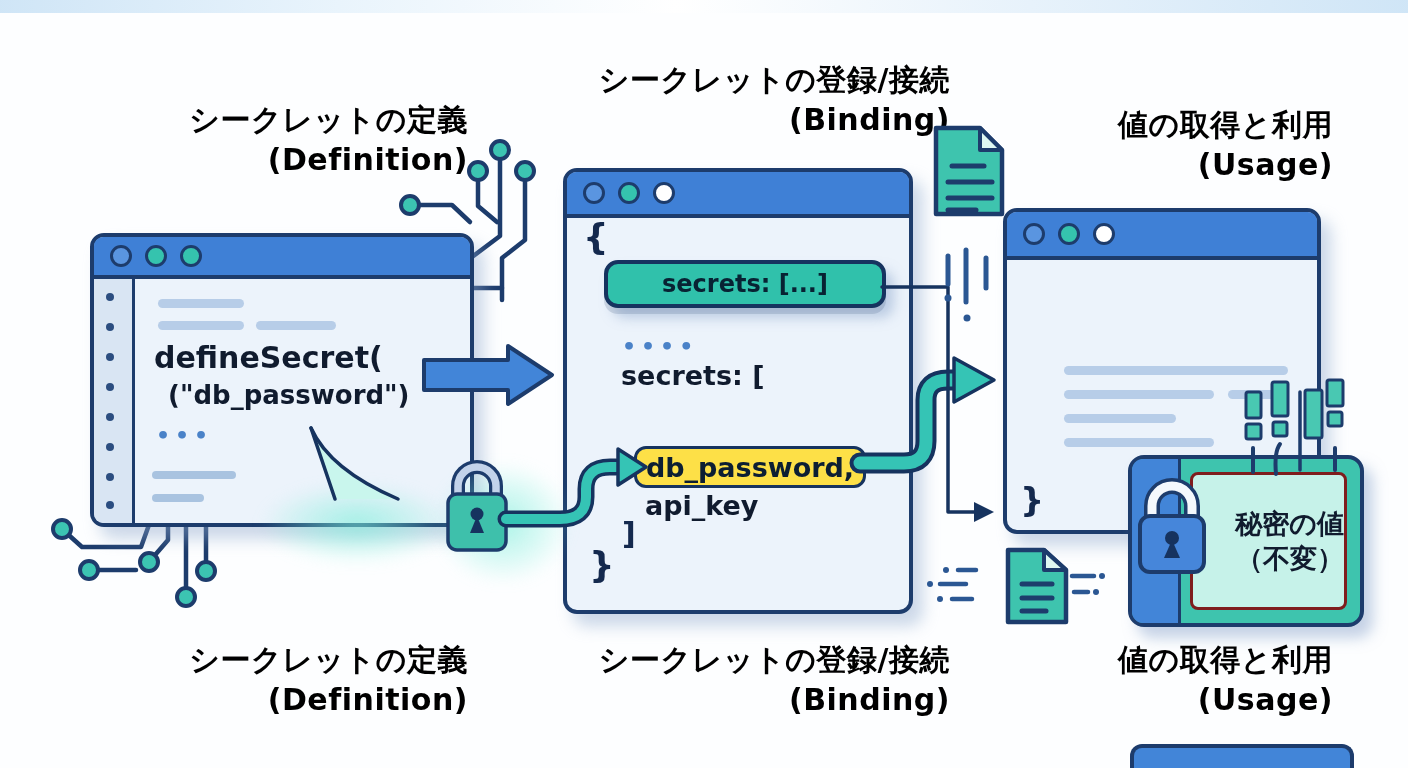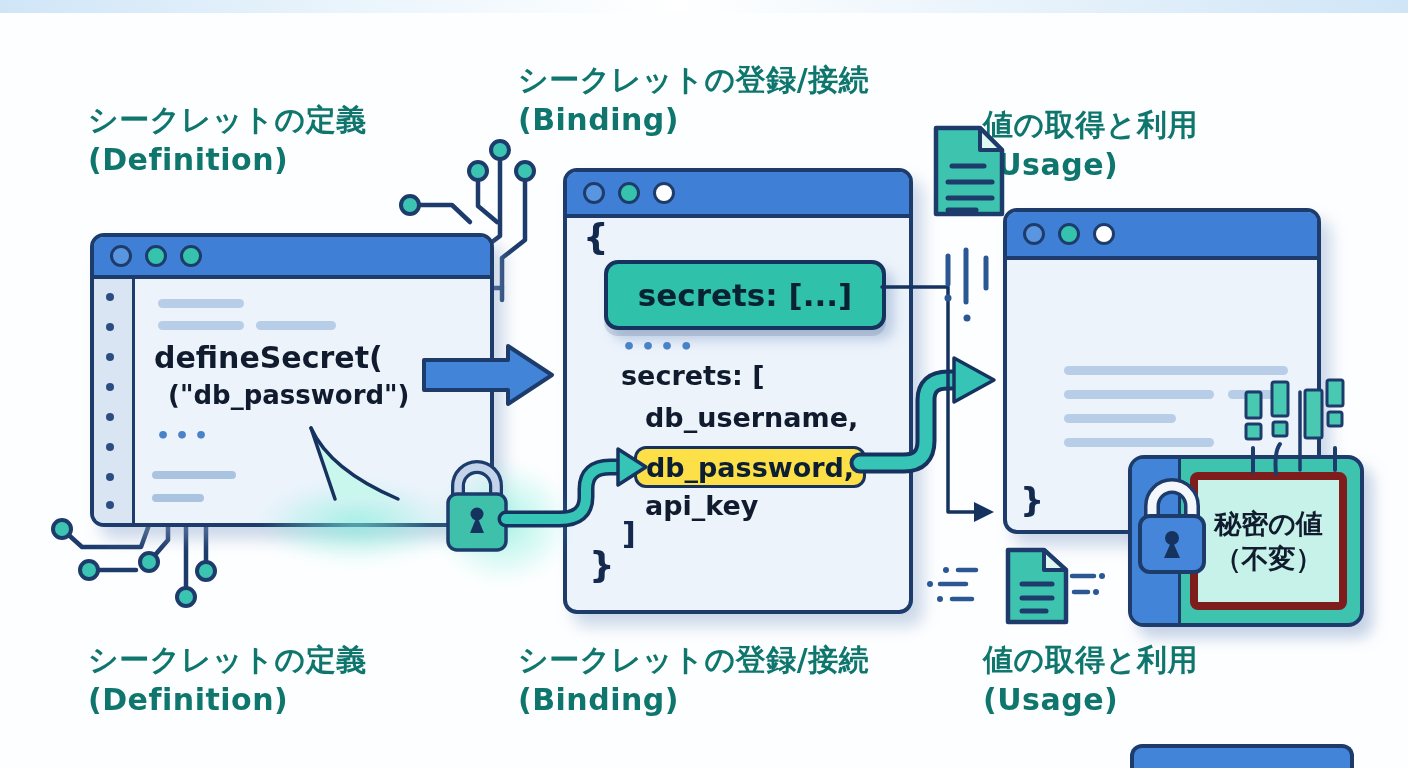--- a/index.html
+++ b/index.html
@@ -4,21 +4,21 @@
 <style>
   html,body{margin:0;padding:0;background:#ffffff;}
   #scene{position:relative;width:1408px;height:768px;background:#fdfeff;overflow:hidden;
          font-family:"DejaVu Sans","Liberation Sans",sans-serif;}
   .abs{position:absolute;}
   .z1{z-index:1}.z4{z-index:4}.z6{z-index:6}
 
   .top-band{left:0;top:0;width:1408px;height:13px;
     background:linear-gradient(90deg,#cde4f6,#e9f4fc 25%,#ffffff 48%,#e7f2fb 72%,#cde4f6);opacity:.95;}
 
-  .jp-title{font-weight:800;font-size:30px;color:#0f766e;text-align:left;line-height:40px;
+  .jp-title{font-weight:800;font-size:30px;color:#000000;text-align:right;line-height:40px;
     letter-spacing:.5px;white-space:nowrap;}
 
   .window{position:absolute;background:#ecf3fb;border:4px solid #1d3c6c;border-radius:14px;
     box-shadow:10px 12px 16px rgba(141,168,205,.45);z-index:2;}
   .titlebar{position:absolute;top:0;left:0;right:0;background:#3f80d6;border-bottom:4px solid #1d3c6c;
     border-radius:9px 9px 0 0;display:flex;align-items:center;gap:13px;padding-left:16px;box-sizing:border-box;}
   .dot{width:22px;height:22px;border-radius:50%;border:3.5px solid #1d3c6c;box-sizing:border-box;flex:0 0 auto;}
   .dot.blue{background:#5a95e0}.dot.teal{background:#35c3ae}.dot.white{background:#ffffff}
 
   .gutter{position:absolute;left:0;top:42px;bottom:0;width:38px;background:#d9e5f3;
@@ -37,22 +37,22 @@
     display:flex;align-items:center;justify-content:center;font-weight:800;color:#0c1e33;box-sizing:border-box;}
 
   .glow{position:absolute;z-index:3;filter:blur(7px);
     background:radial-gradient(closest-side,rgba(125,238,218,.65),rgba(125,238,218,0) 72%);}
 
   .card{position:absolute;left:1128px;top:455px;width:228px;height:164px;background:#3ec4ae;
     border:4px solid #1d3c6c;border-radius:16px;z-index:4;box-shadow:9px 11px 14px rgba(141,168,205,.5);}
   .card-strip{position:absolute;left:0;top:0;bottom:0;width:46px;background:#4285d8;
     border-right:3px solid #1d3c6c;border-radius:11px 0 0 11px;}
   .card-inner{position:absolute;left:58px;top:13px;right:13px;bottom:13px;background:#c6f2e9;
-    border:8px solid #7f1d1d;border-radius:8px;display:flex;flex-direction:column;
-    align-items:center;justify-content:center;font-weight:800;font-size:27px;color:#101b2e;line-height:35px;}
+    border:3px solid #7f1d1d;border-radius:8px;display:flex;flex-direction:column;
+    align-items:flex-end;justify-content:center;font-weight:800;font-size:27px;color:#101b2e;line-height:35px;}
 
   .partial-window{position:absolute;left:1130px;top:744px;width:216px;height:26px;background:#4285d8;
     border:4px solid #1d3c6c;border-bottom:none;border-radius:12px 12px 0 0;z-index:2;}
 
   svg.layer{position:absolute;left:0;top:0;pointer-events:none;}
 </style>
 </head>
 <body>
 
 <div id="scene">
@@ -87,21 +87,21 @@
         <circle cx="206" cy="571" r="9"></circle>
       </g>
     </g>
   </svg>
 
   <div class="abs z4 jp-title" style="left:88px;top:100px;width:380px;">
     <div>シークレットの定義</div>
     <div>(Definition)</div>
   </div>
 
-  <div class="window" style="left:90px;top:233px;width:376px;height:286px;padding-left:20px;">
+  <div class="window" style="left:90px;top:233px;width:376px;height:286px;">
     <div class="titlebar" style="height:42px;">
       <span class="dot blue"></span>
       <span class="dot teal"></span>
       <span class="dot teal"></span>
     </div>
     <div class="gutter">
       <span class="gdot" style="top:14px"></span>
         <span class="gdot" style="top:44px"></span>
       <span class="gdot" style="top:74px"></span>
         <span class="gdot" style="top:104px"></span>
@@ -129,26 +129,25 @@
     <div>(Binding)</div>
   </div>
 
   <div class="window" style="left:563px;top:168px;width:342px;height:438px;">
     <div class="titlebar" style="height:46px;">
       <span class="dot blue"></span>
       <span class="dot teal"></span>
       <span class="dot white"></span>
     </div>
     <div class="code brace" style="left:16px;top:44px;font-size:36px;">{</div>
-    <div class="pill-teal" style="left:37px;top:88px;width:282px;height:70px;font-size:31px;">
+    <div class="pill-teal" style="left:37px;top:88px;width:282px;height:48px;font-size:24px;">
       <span>secrets: [...]</span>
     </div>
     <div class="bdots" style="left:55px;top:162px;">••••</div>
     <div class="code" style="left:54px;top:188px;font-size:27px;">secrets: [</div>
-    <div class="code" style="left:78px;top:230px;font-size:27px;">db_username,</div>
     <div class="pill-mint" style="left:67px;top:274px;width:232px;height:42px;font-size:27px;">
       <span>db_password,</span>
     </div>
     <div class="code" style="left:78px;top:318px;font-size:27px;">api_key</div>
     <div class="code brace" style="left:55px;top:344px;font-size:30px;">]</div>
     <div class="code brace" style="left:22px;top:372px;font-size:36px;">}</div>
   </div>
 
   <div class="abs z4 jp-title" style="left:983px;top:105px;width:350px;">
     <div>値の取得と利用</div>

